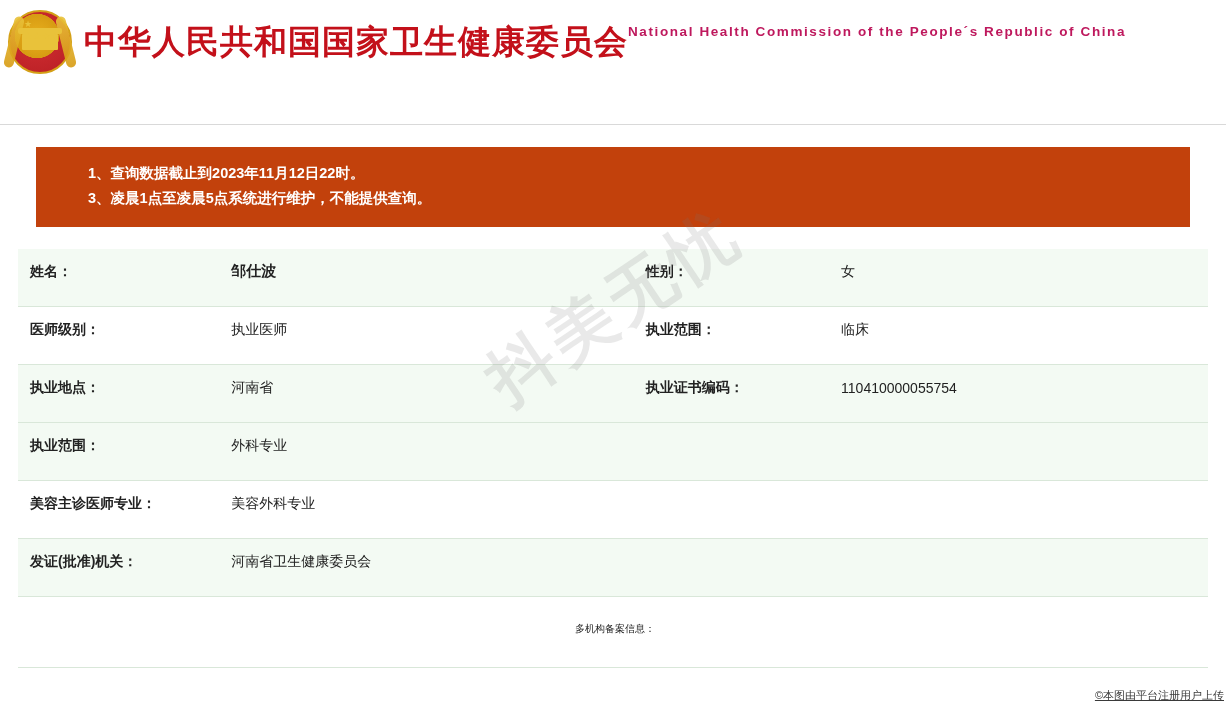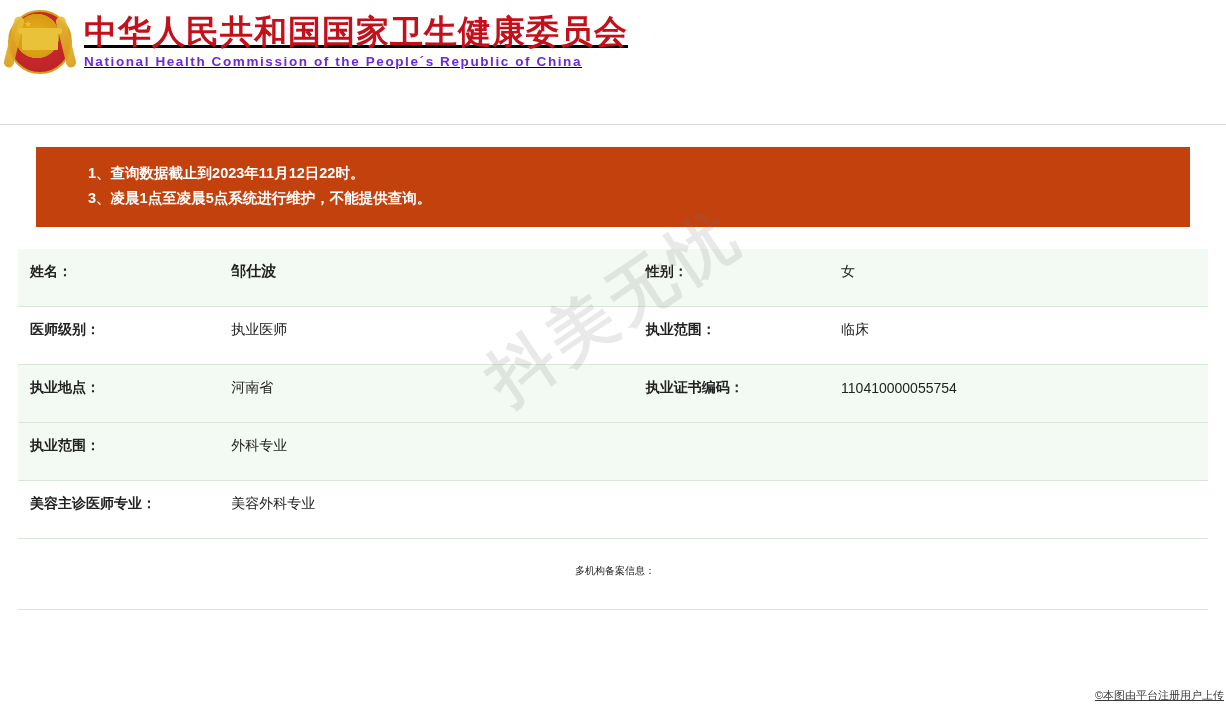--- a/index.html
+++ b/index.html
@@ -73,35 +73,33 @@
     width: 10px; height: 52px;
     background: linear-gradient(#e9c23a, #d79b12);
     border-radius: 6px;
     opacity: .9;
   }
   .emblem .wheat-l { left: 3px; transform: rotate(14deg); }
   .emblem .wheat-r { right: 3px; transform: rotate(-14deg); }
 
   .title-block {
     display: flex;
-    flex-direction: column;
     justify-content: center;
-    text-decoration: underline;
   }
   .title-cn {
     color: #c3101a;
     font-size: 33px;
     font-weight: bold;
     letter-spacing: 1px;
     line-height: 40px;
     white-space: nowrap;
     font-family: "Liberation Serif", "DejaVu Serif", serif;
   }
   .title-en {
-    color: #6d28d9;
+    color: #be185d;
     font-size: 13.5px;
     font-weight: bold;
     letter-spacing: 1.6px;
     line-height: 20px;
     white-space: nowrap;
   }
 
   .header-rule {
     width: 100%;
     height: 1px;
@@ -238,20 +236,24 @@
         <td class="value-cell2">110410000055754</td>
       </tr>
       <tr class="row-tint">
         <td class="label-cell">执业范围：</td>
         <td class="value-cell" colspan="3">外科专业</td>
       </tr>
       <tr>
         <td class="label-cell">美容主诊医师专业：</td>
         <td class="value-cell" colspan="3">美容外科专业</td>
       </tr>
+      <tr class="row-tint">
+        <td class="label-cell">发证(批准)机关：</td>
+        <td class="value-cell" colspan="3">河南省卫生健康委员会</td>
+      </tr>
       <tr class="multi-row">
         <td colspan="4">多机构备案信息：</td>
       </tr>
     </tbody>
   </table>
 
   <div class="watermark">抖美无忧</div>
   <div class="corner-note">©本图由平台注册用户上传</div>
 
 </div>

